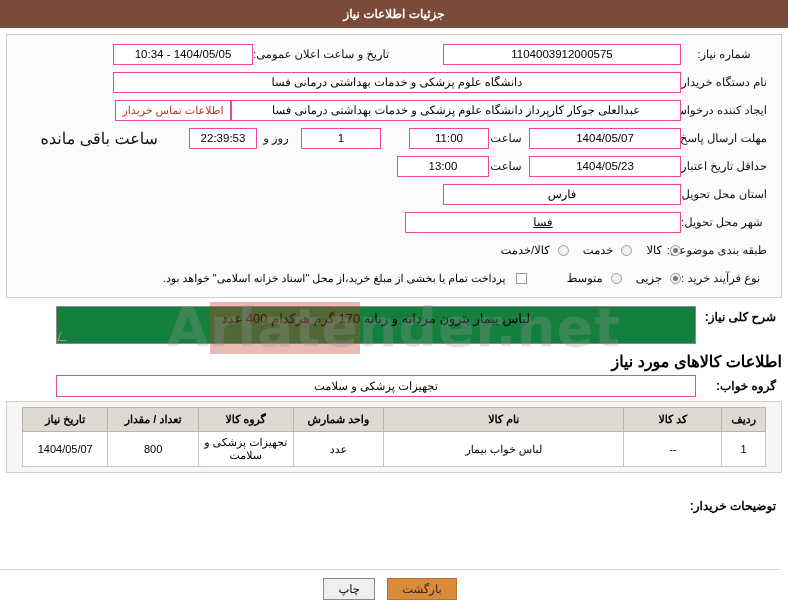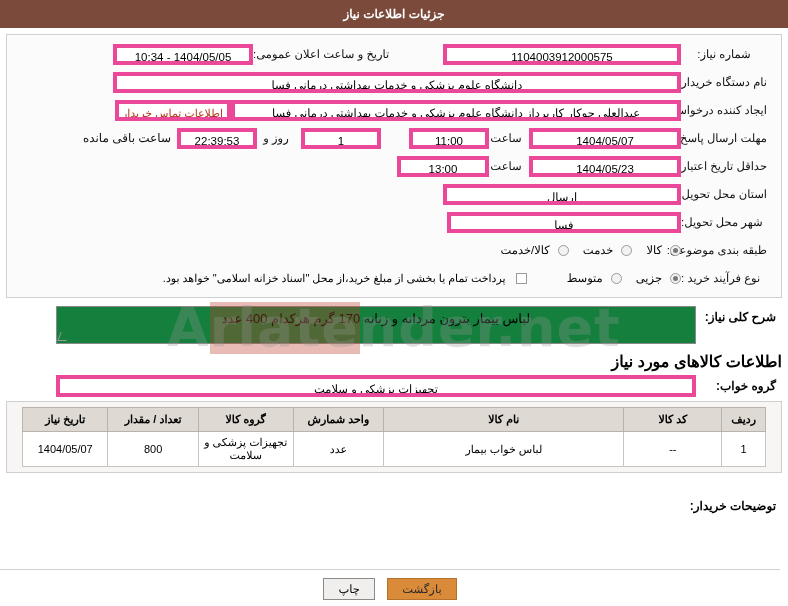--- a/index.html
+++ b/index.html
@@ -45,39 +45,39 @@
   }
   .lbl {
     font-size: 11.5px;
     text-align: left;
     color: #111;
     padding-right: 6px;
     white-space: nowrap;
   }
   .lbl.w170 { width: 132px; text-align: left; }
   .fld {
-    border: 4px solid #ec4899;
+    border: 1px solid #ec4899;
     background: #ffffff;
     height: 21px;
     line-height: 19px;
     font-size: 11.5px;
     text-align: center;
     padding: 0 4px;
     overflow: hidden;
     white-space: nowrap;
   }
   .link {
     color: #b33a1e;
     font-size: 11px;
     text-decoration: none;
     padding: 0 4px;
     white-space: nowrap;
   }
   .smalltxt { font-size: 11px; }
-  .countdown { font-size: 12px; color: #111; white-space: nowrap; padding-right: 6px;}
+  .countdown { font-size: 16px; color: #111; white-space: nowrap; padding-right: 6px;}
   
   .radio {
     display: inline-block;
     width: 11px; height: 11px;
     border-radius: 50%;
     border: 1px solid #9a9a9a;
     background: #f2f2f2;
     vertical-align: middle;
     margin-left: 4px;
     position: relative;
@@ -248,39 +248,39 @@
       </div>
     </div>
 
     <div class="row">
       <div class="lbl" style="width:92px;text-align:left;line-height:12px;">مهلت ارسال پاسخ: تا تاریخ:</div>
       <div class="fld" style="width:152px;">1404/05/07</div>
       <div class="lbl" style="width:40px;text-align:center;">ساعت</div>
       <div class="fld" style="width:80px;">11:00</div>
       <div class="fld" style="width:80px;margin-right:28px;">1</div>
       <div class="lbl" style="width:44px;text-align:center;">روز و</div>
-      <div class="fld" style="width:80px;">22:39:53</div>
+      <div class="fld" style="width:68px;margin-left:25px;">22:39:53</div>
       <div class="countdown">ساعت باقی مانده</div>
     </div>
 
     <div class="row">
       <div class="lbl" style="width:92px;text-align:left;line-height:12px;">حداقل تاریخ اعتبار قیمت: تا تاریخ:</div>
       <div class="fld" style="width:152px;">1404/05/23</div>
       <div class="lbl" style="width:40px;text-align:center;">ساعت</div>
       <div class="fld" style="width:92px;">13:00</div>
     </div>
 
     <div class="row">
       <div class="lbl" style="width:92px;text-align:left;">استان محل تحویل:</div>
-      <div class="fld" style="width:238px;">ارسال</div>
+      <div class="fld" style="width:238px;">فارس</div>
     </div>
 
     <div class="row">
       <div class="lbl" style="width:92px;text-align:left;">شهر محل تحویل:</div>
-      <div class="fld" style="width:234px;text-decoration:underline;">فسا</div>
+      <div class="fld" style="width:276px;text-decoration:underline;">فسا</div>
     </div>
 
     <div class="row">
       <div class="lbl" style="width:92px;text-align:left;">طبقه بندی موضوعی:</div>
       <div style="display:flex;flex-direction:row;align-items:center;">
         <label class="opt">
           <span class="t">کالا</span>
           <span class="radio on"></span>
         </label>
         <label class="opt">

